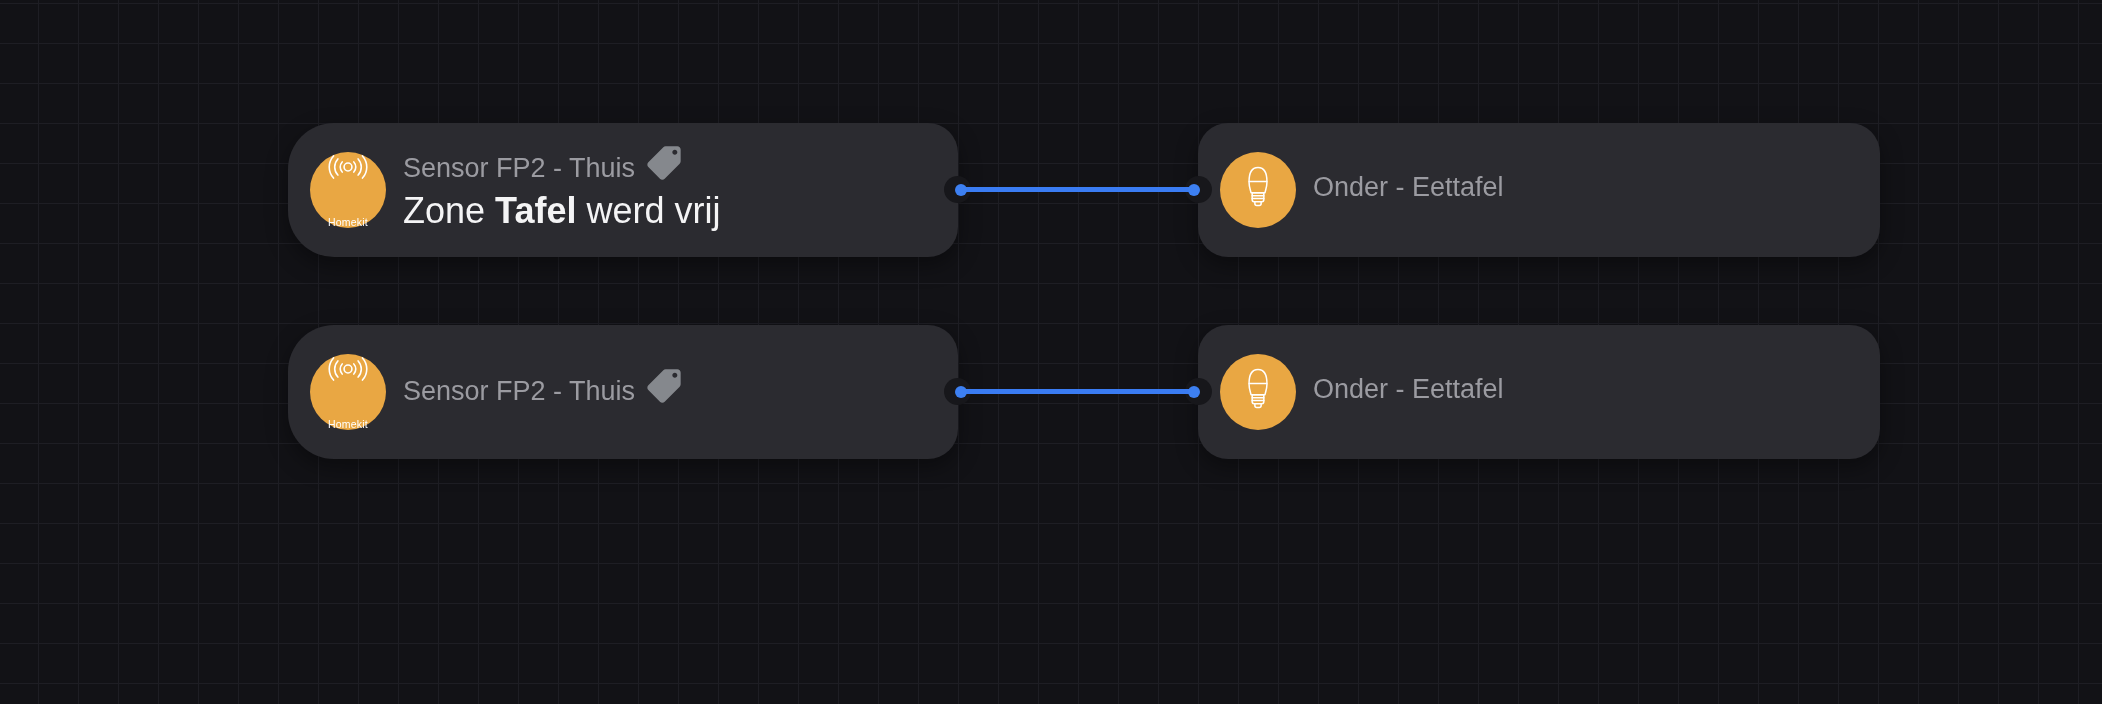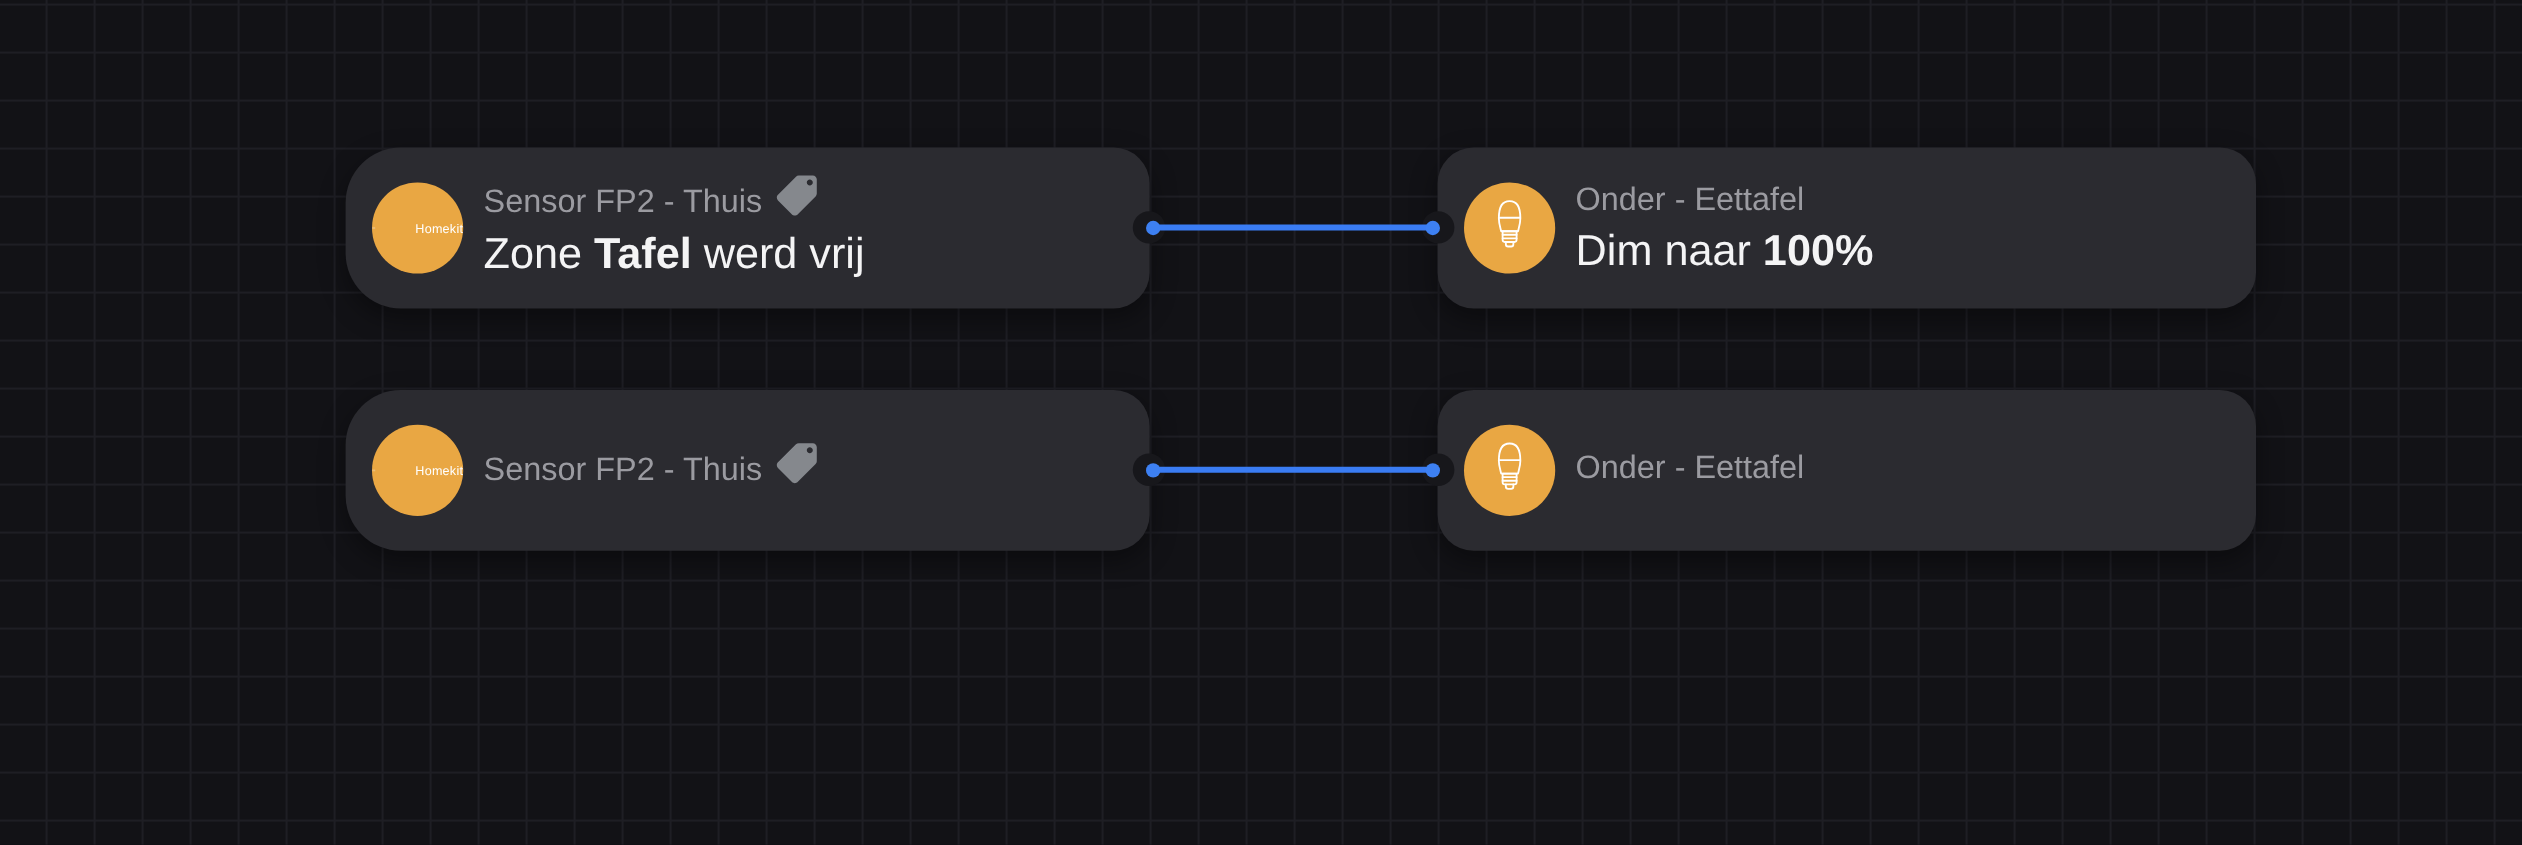--- a/index.html
+++ b/index.html
@@ -25,21 +25,21 @@
     z-index:1;
     cursor:pointer;
   }
   .node.trigger{border-radius:46px 30px 30px 46px;}
   .node.action{border-radius:30px;}
   .node-icon{
     width:76px;height:76px;border-radius:50%;
     background:#e9a743;
     flex:0 0 auto;
     margin-left:22px;
-    display:flex;flex-direction:row;align-items:center;justify-content:center;
+    display:flex;flex-direction:column;align-items:center;justify-content:center;
     color:#fff;
     gap:33px;
   }
   .icon-badge{
     font-size:10.5px;line-height:11px;color:#fff;margin-top:2px;letter-spacing:.2px;
   }
   .node-text{
     margin-left:17px;margin-right:30px;min-width:0;
   }
   .node-subtitle{
@@ -102,21 +102,20 @@
         <path d="M13.5 32 H26.5 V40 Q26.5 42 24.5 42 H15.5 Q13.5 42 13.5 40 Z"></path>
         <path d="M13.5 35.3 H26.5"></path>
         <path d="M13.5 38.6 H26.5"></path>
         <path d="M16.5 42 V44 Q16.5 46.2 18.6 46.2 H21.4 Q23.5 46.2 23.5 44 V42"></path>
       </svg>
     </div>
     <div class="node-text">
       <div class="node-subtitle">
         <span>Onder - Eettafel</span>
       </div>
-      <div class="node-title"><span>Dim naar </span><b>100%</b><span></span></div>
     </div>
   </div>
 
   <div class="node trigger" style="left:288px;top:325px;width:670px;">
     <div class="node-icon">
       <svg width="46" height="32" viewBox="0 0 48 32" fill="none" stroke="#ffffff" stroke-width="1.7" stroke-linecap="round">
         <circle cx="24" cy="16" r="4.2"></circle>
         <path d="M17.8 10.6a8 8 0 0 0 0 10.8"></path>
         <path d="M13.2 7.4a12.6 12.6 0 0 0 0 17.2"></path>
         <path d="M8.6 4.2a17.4 17.4 0 0 0 0 23.6"></path>

